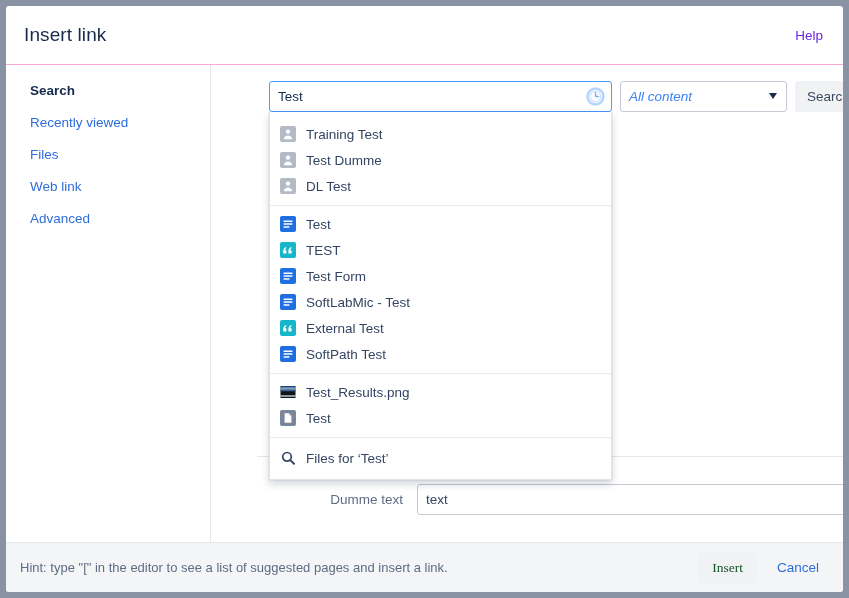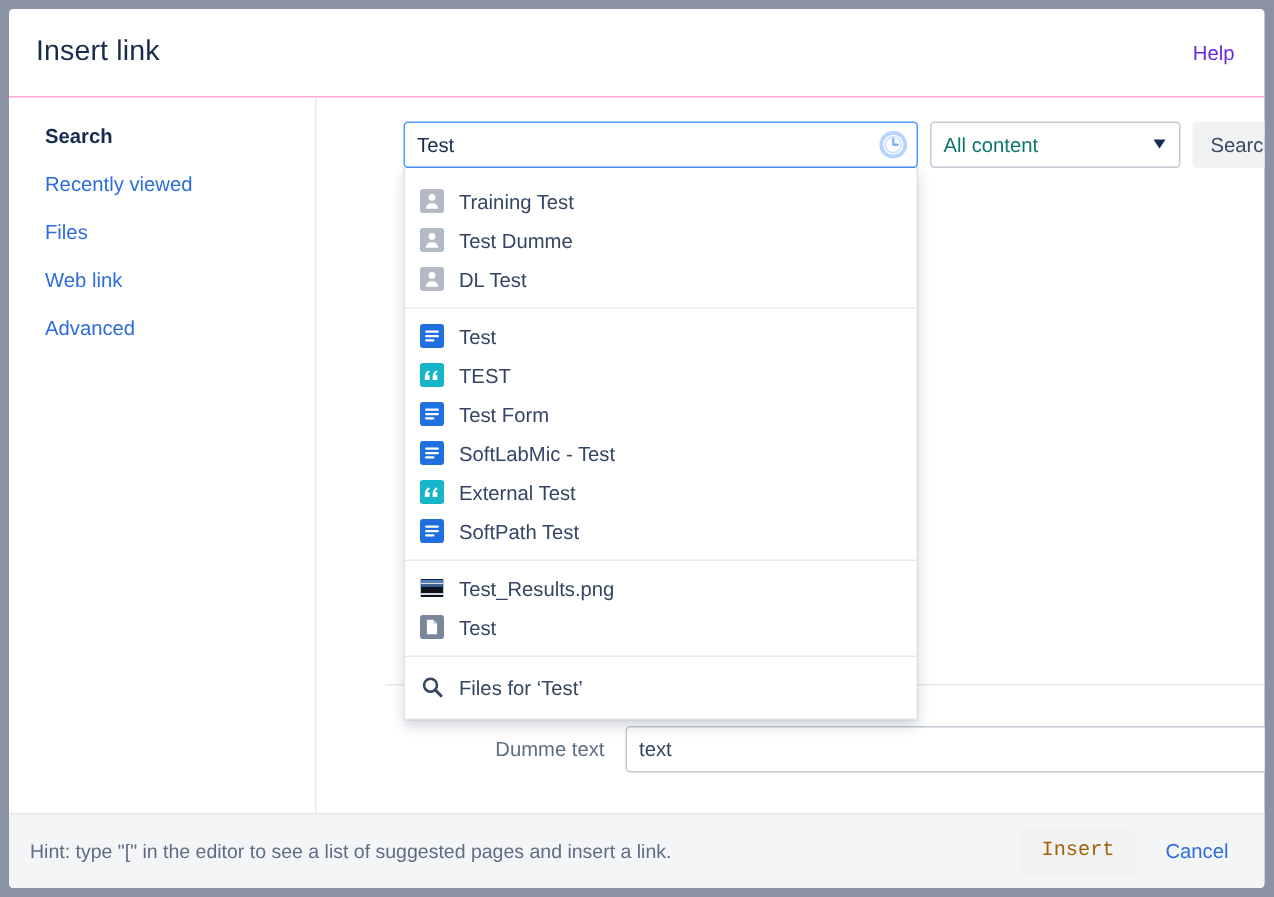--- a/index.html
+++ b/index.html
@@ -115,27 +115,28 @@
   }
   .content-select {
     margin-left: 8px;
     width: 167px;
     height: 31px;
     box-sizing: border-box;
     border: 1px solid #c4cad3;
     border-radius: 3px;
     background: #fff;
     font-size: 13.5px;
-    color: #0f766e;
+    color: #3b82f6;
     font-family: "Liberation Sans", sans-serif;
     padding: 0 8px;
     display: flex;
     align-items: center;
     cursor: pointer;
     position: relative;
+    font-style: italic;
   }
   .content-select .caret {
     position: absolute;
     right: 9px;
     top: 11px;
     width: 0;
     height: 0;
     border-left: 4.5px solid transparent;
     border-right: 4.5px solid transparent;
     border-top: 6px solid #172b4d;
@@ -242,27 +243,27 @@
     padding: 0 18px 0 14px;
     box-sizing: border-box;
   }
   .hint {
     flex: 1 1 auto;
     font-size: 13px;
     color: #5e6c84;
   }
   .insert-btn {
     background: #f1f2f4;
-    color: #a16207;
+    color: #14532d;
     border: none;
     border-radius: 3px;
     height: 30px;
     padding: 0 14px;
     font-size: 13.5px;
-    font-family: Liberation Mono, monospace;
+    font-family: Liberation Serif, serif;
     cursor: default;
   }
   .cancel-btn {
     margin-left: 14px;
     font-size: 13.5px;
     color: #2d6ddb;
     cursor: pointer;
     background: none;
     border: none;
     font-family: "Liberation Sans", sans-serif;

